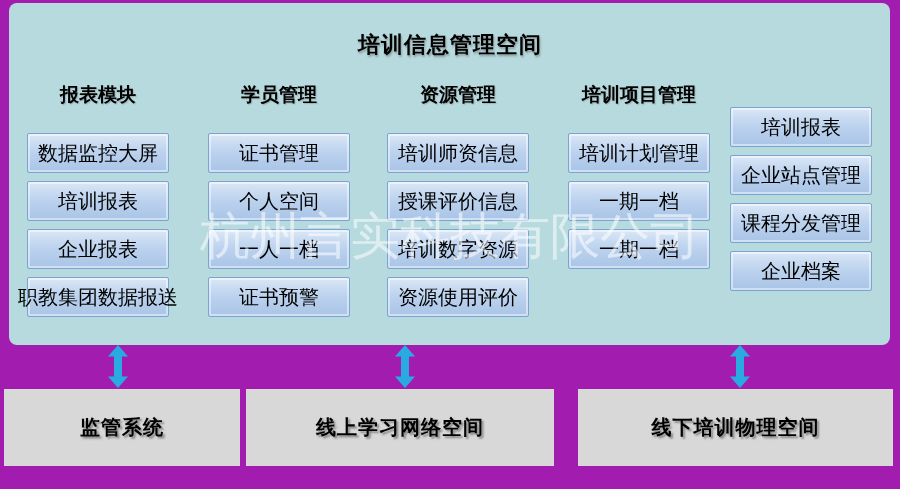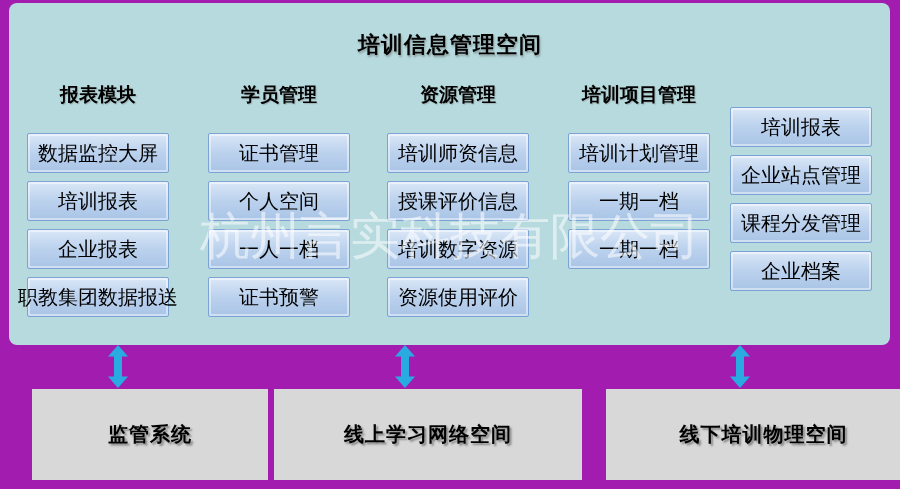--- a/index.html
+++ b/index.html
@@ -39,25 +39,24 @@
     display:flex;align-items:center;justify-content:center;
     font-size:50px;color:rgba(255,255,255,0.55);white-space:nowrap;
     pointer-events:none;z-index:5;letter-spacing:0;
   }
   
   .arrow{position:absolute;top:345px;width:22px;height:43px;z-index:3;}
   .arrow svg{display:block;width:100%;height:100%;}
   .arrow1{left:107px}.arrow2{left:394px}.arrow3{left:729px}
   
   .sys-box{
-    position:absolute;top:389px;height:91px;background:#d8d8d8;
+    position:absolute;top:389px;height:77px;background:#d8d8d8;
     display:flex;align-items:center;justify-content:center;
     font-size:20px;font-weight:bold;letter-spacing:1px;
     text-shadow:2px 2px 2px rgba(90,90,90,0.65);
-    margin-left:28px;
   }
   .sys1{left:4px;width:236px}
   .sys2{left:246px;width:308px}
   .sys3{left:578px;width:315px}
 </style>
 </head>
 <body>
 
 <div id="stage">
 

